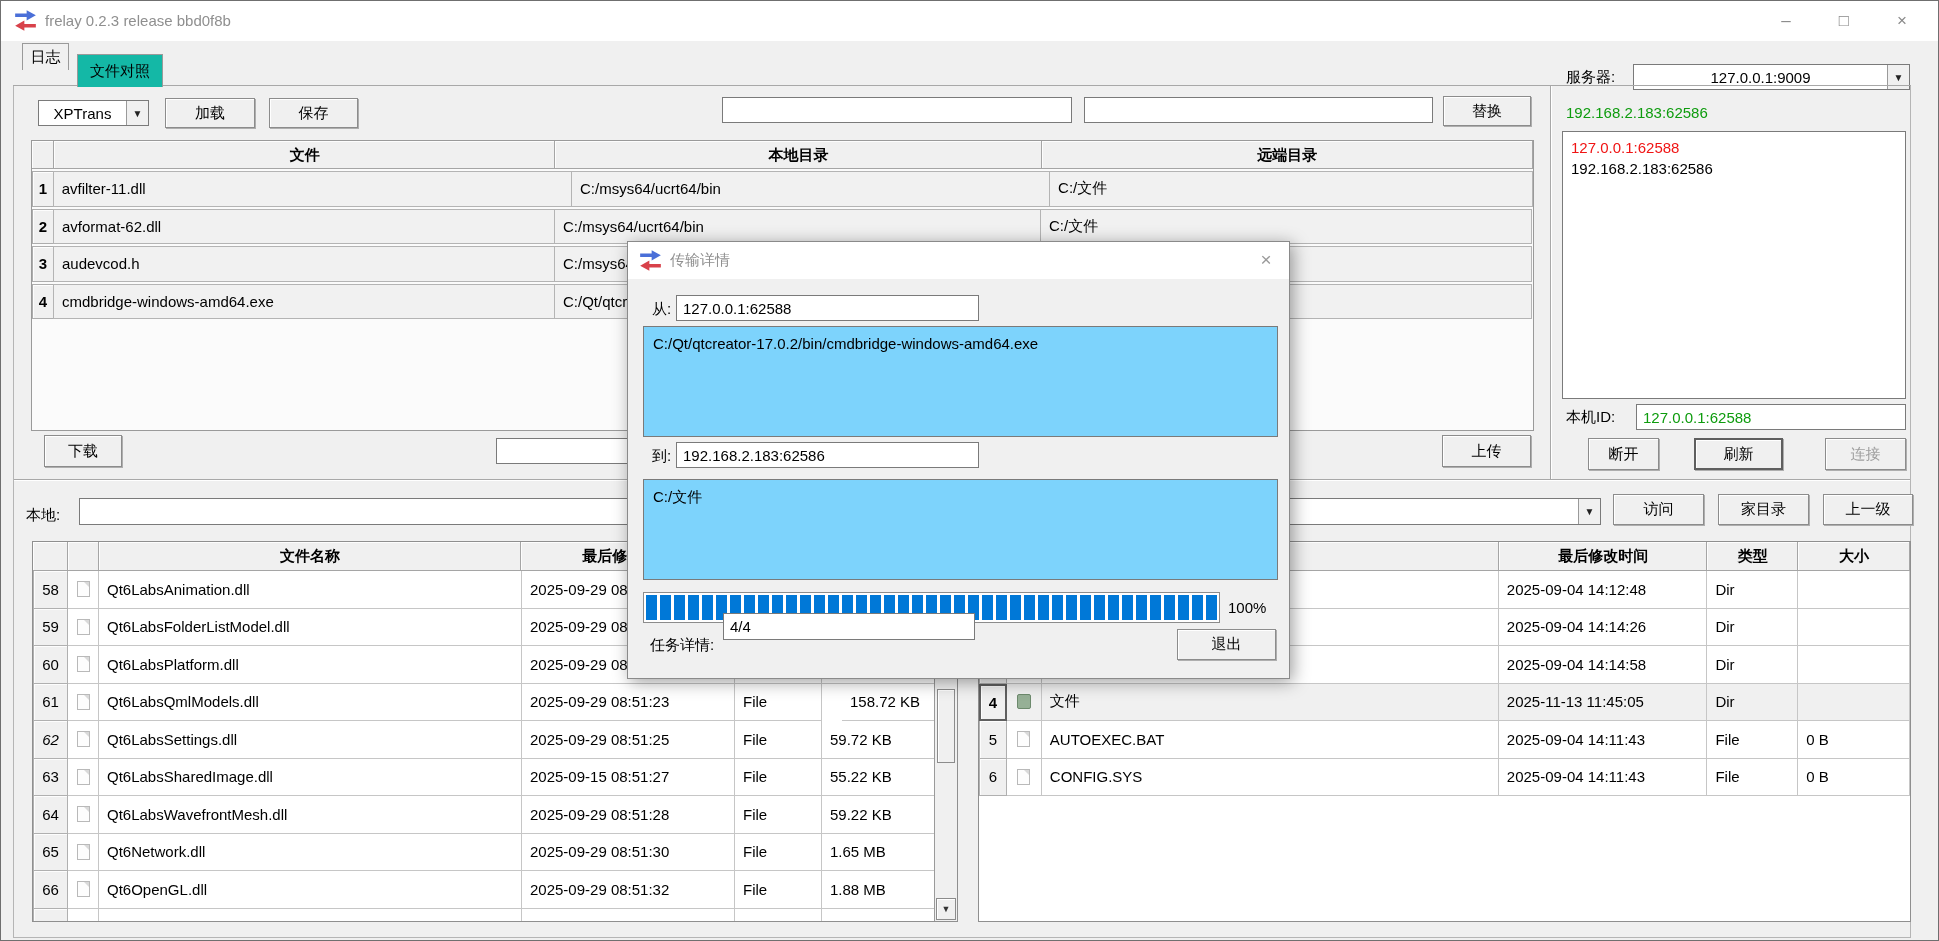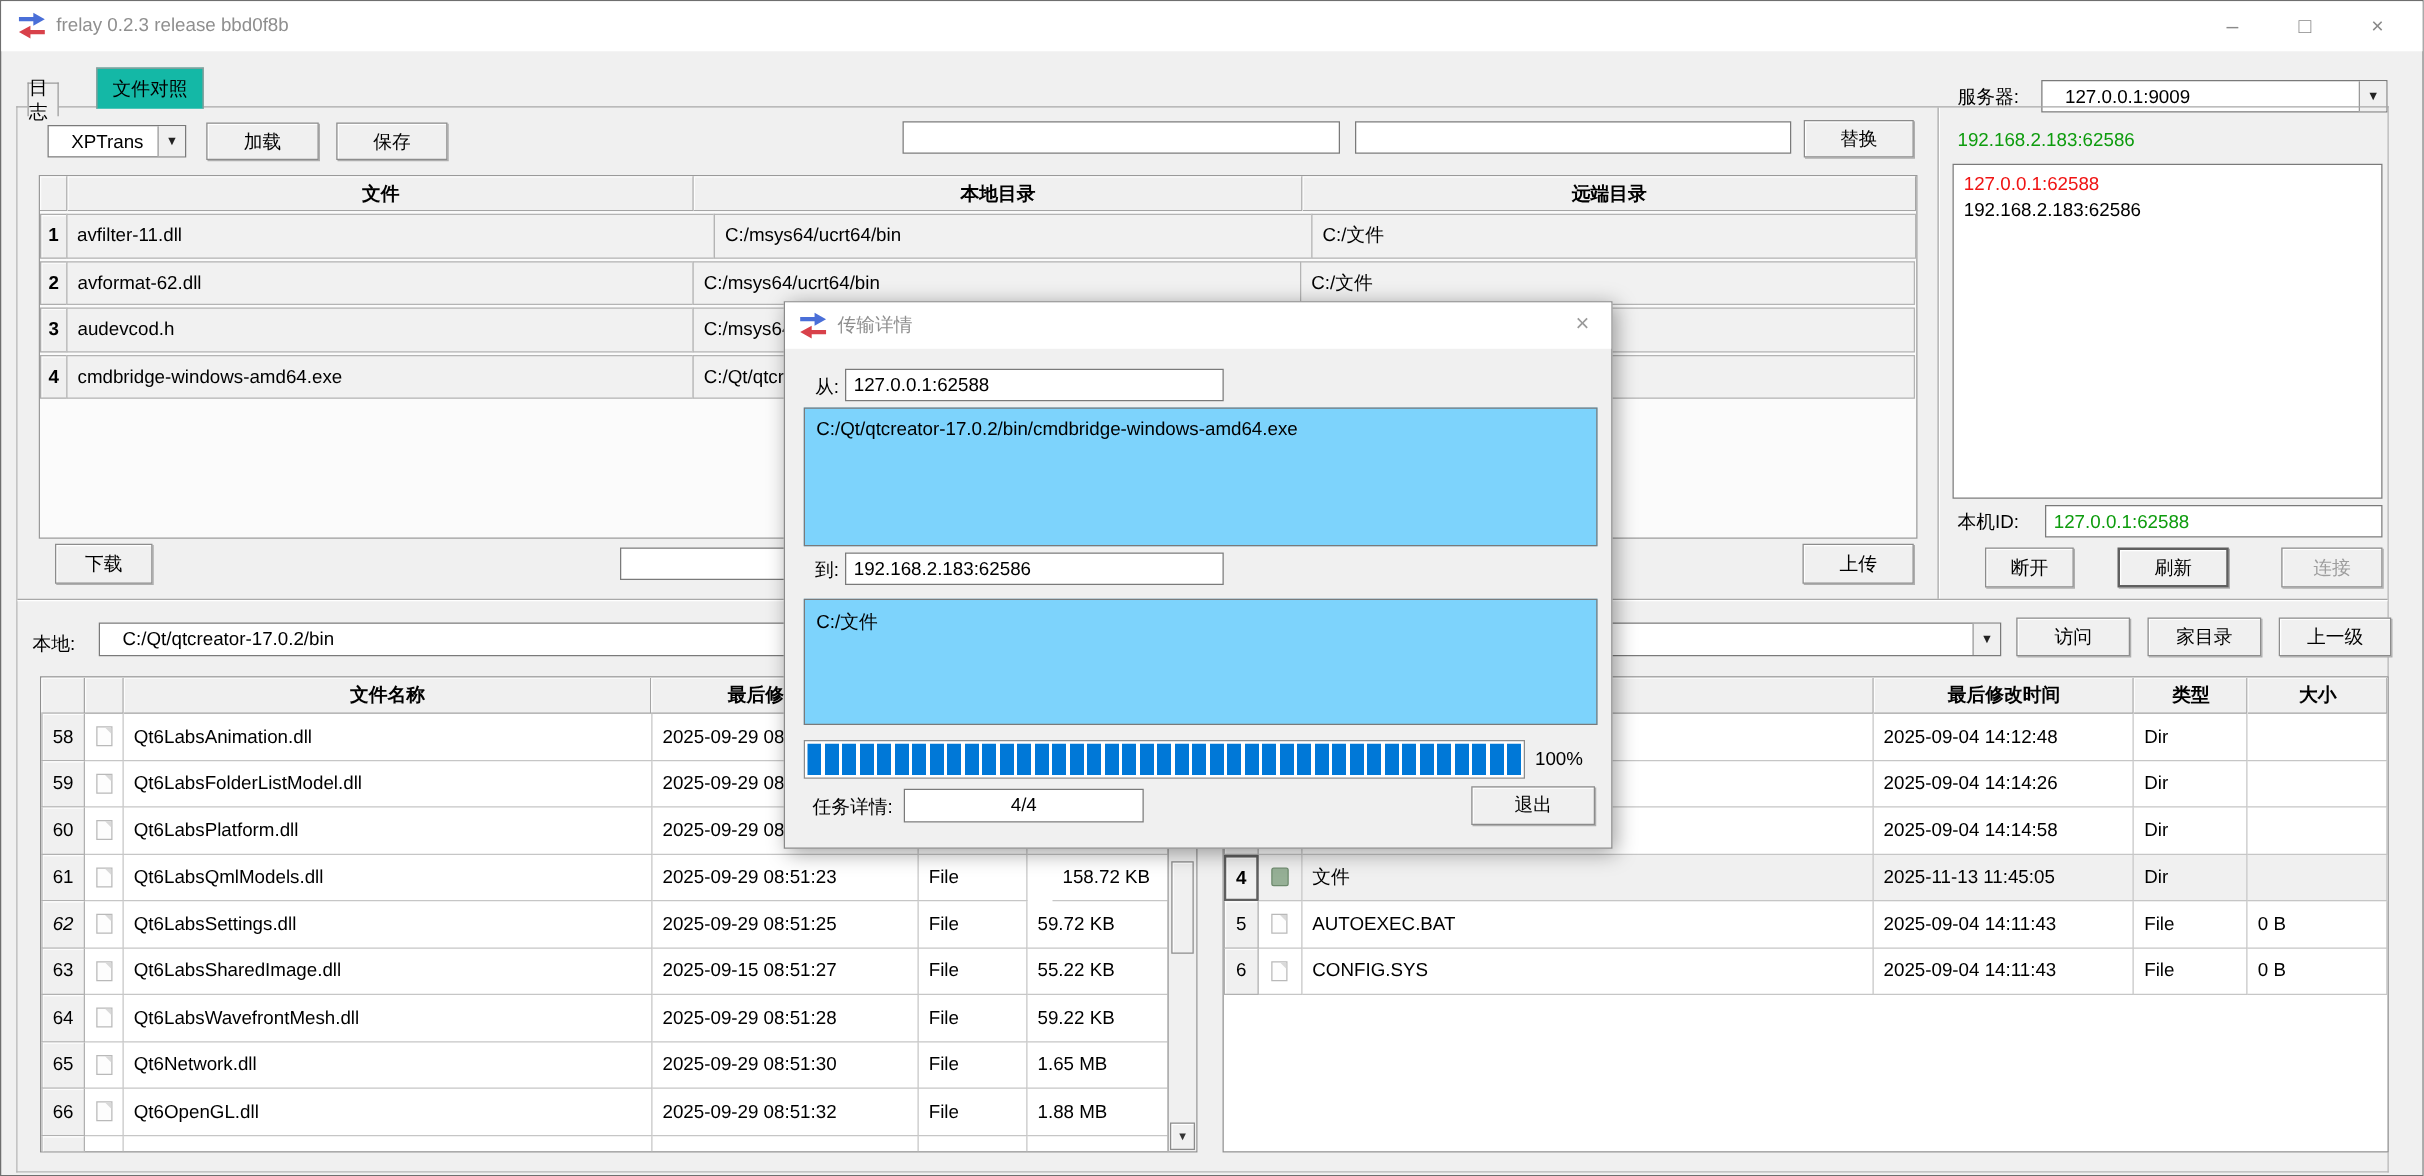--- a/index.html
+++ b/index.html
@@ -31,21 +31,21 @@
 
   
   .btn { background:#f0f0f0; border:1px solid #8c8c8c; box-shadow:1px 1px 0 #aeaeae, inset 1px 1px 0 #ffffff;
     display:flex; align-items:center; justify-content:center; cursor:default; }
   .btn.default { border:2px solid #5f5f5f; }
   .btn.disabled { color:#9e9e9e; }
   .field { background:#ffffff; border:1px solid #7a7a7a; display:flex; align-items:center;
     padding:0 6px; font-size:15px; font-family:inherit; color:#000; }
   input.field { outline:none; }
   .combo { background:#ffffff; border:1px solid #7a7a7a; display:flex; align-items:center; }
-  .combo .val { flex:1; padding:0 18px; white-space:nowrap; overflow:hidden; }
+  .combo .val { flex:1; padding:0 8px; white-space:nowrap; overflow:hidden;text-align:center; }
   .combo .arrow-btn { width:22px; height:100%; background:#f0f0f0; border-left:1px solid #9a9a9a;
     display:flex; align-items:center; justify-content:center; font-size:10px; color:#222; }
 
   
   .ctable { position:absolute; left:30px; top:139px; width:1503px; height:291px;
     background:#fbfbfb; border:1px solid #9a9a9a; overflow:hidden; }
   .ctable .hdr { display:flex; height:28px; }
   .th { background:#f0f0f0; box-shadow:inset -1px -1px 0 #a5a5a5, inset 1px 1px 0 #fdfdfd;
     font-weight:bold; display:flex; align-items:center; justify-content:center; }
   .ctable .row { display:flex; height:35.5px; margin-top:2px; }
@@ -115,21 +115,21 @@
       <polygon points="19,13 9,13 9,10 1,14.5 9,19 9,16 19,16" fill="#d8414a"></polygon>
     </svg>
     <div class="title-text">frelay 0.2.3 release bbd0f8b</div>
     <div class="winbtn" style="left:1766px;">–</div>
     <div class="winbtn" style="left:1824px;">□</div>
     <div class="winbtn" style="left:1882px;">×</div>
   </div>
 
   <div class="pane-line-top"></div>
   <div class="pane-rect"></div>
-  <div class="tab" style="left:21px; top:65px; width:25px; height:27px;">
+  <div class="tab" style="left:21px; top:42px; width:47px; height:27px;">
     <span>日志</span>
   </div>
   <div class="tab" style="left:76px; top:53px; width:86px; height:33px; background:#14b8a6;">
     <span>文件对照</span>
   </div>
 
   <div class="combo abs" style="left:37px; top:99px; width:111px; height:26px;">
     <span class="val">XPTrans</span>
     <span class="arrow-btn">▼</span>
   </div>
@@ -411,17 +411,17 @@
     <input class="field abs" style="left: 48px; top: 200px; width: 303px; height: 26px;" value="192.168.2.183:62586">
 
     <div class="dtextarea" style="left:15px; top:237px; width:635px; height:101px;">C:/文件</div>
 
     <div class="progress">
       <div class="fill" style="width:100%;"></div>
     </div>
     <div class="abs" style="left:600px; top:357px;">100%</div>
 
     <div class="abs" style="left:22px; top:394px;">任务详情:</div>
-    <input class="field abs" style="left: 95px; top: 389px; width: 192px; height: 27px; text-align: center;" value="4/4">
+    <input class="field abs" style="left: 95px; top: 371px; width: 252px; height: 27px;" value="4/4">
     <div class="btn abs" style="left:549px; top:387px; width:99px; height:31px;">退出</div>
   </div>
 
 </div>
 
 </body></html>

